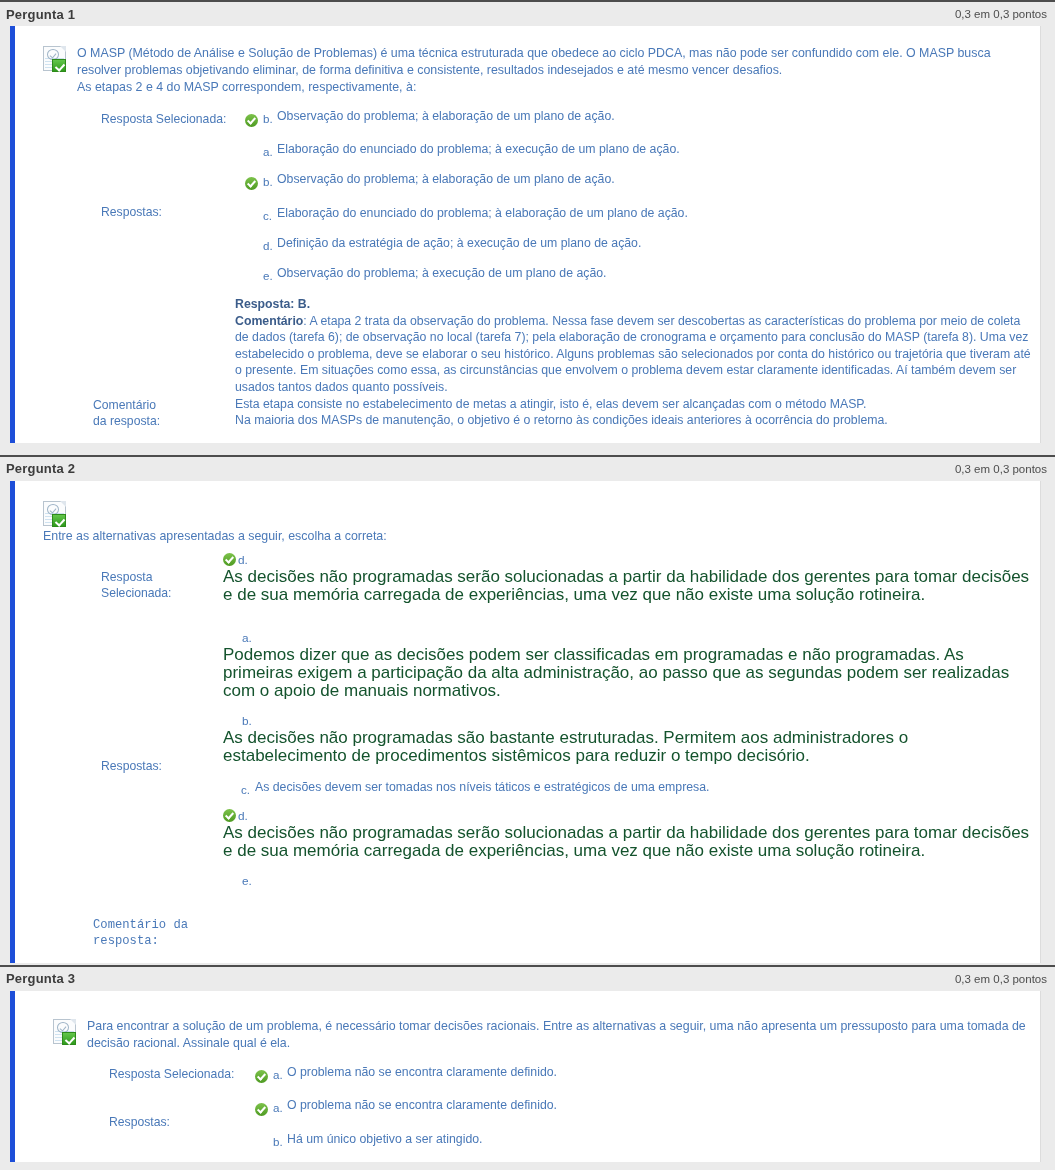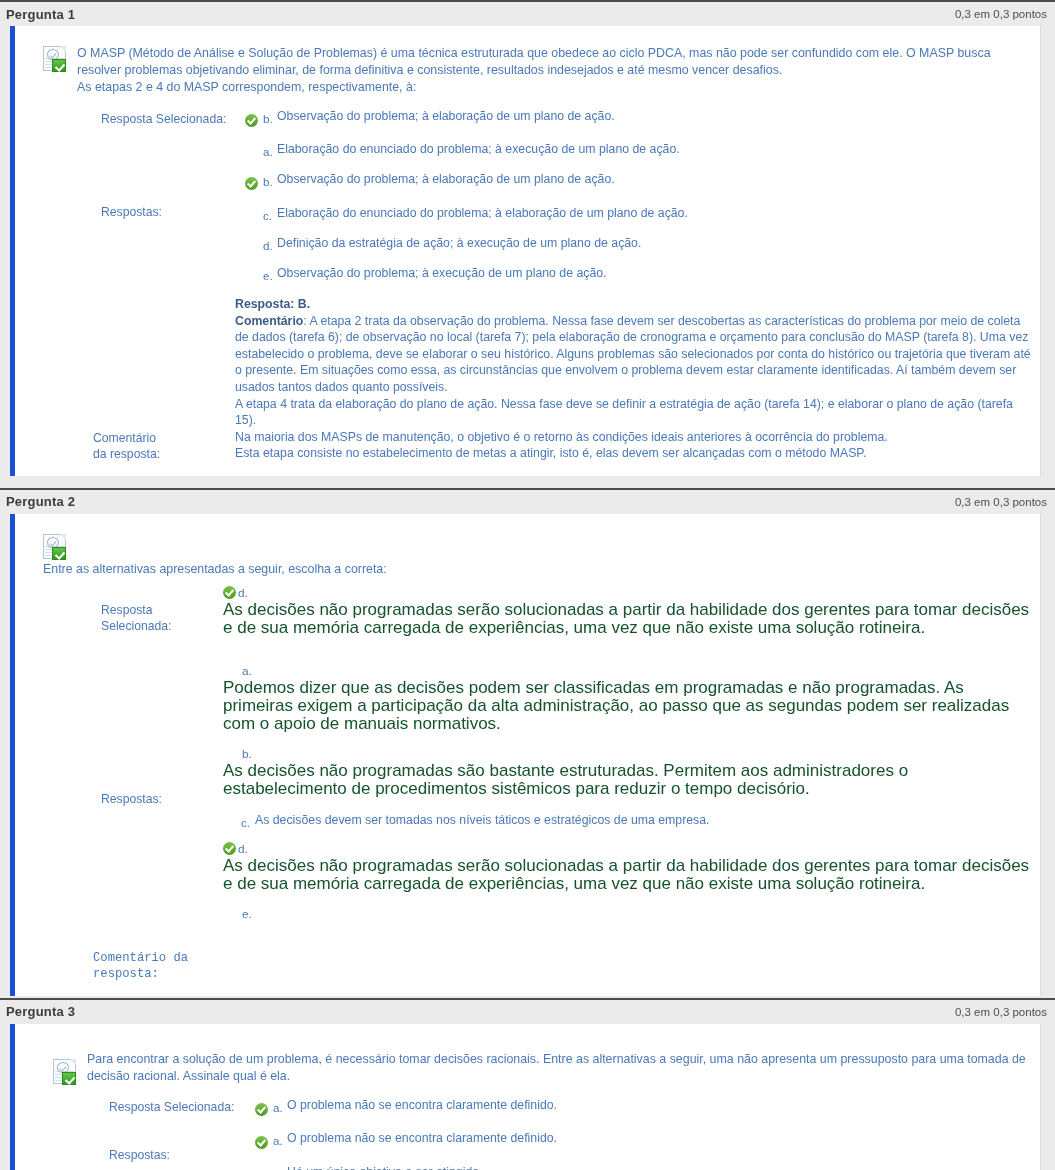--- a/index.html
+++ b/index.html
@@ -282,23 +282,22 @@
     <div class="fb-row" style="padding-left:70px;margin-top:14px;">
       <div style="width:102px;flex:0 0 102px;">
         <div class="fb-label">Comentário</div>
         <div class="fb-label">da resposta:</div>
       </div>
       <div class="fb-body">
         <div class="fb-line"><b>Resposta: B.</b></div>
         <div class="fb-line">
           <b>Comentário</b><span>: A etapa 2 trata da observação do problema. Nessa fase devem ser descobertas as características do problema por meio de coleta de dados (tarefa 6); de observação no local (tarefa 7); pela elaboração de cronograma e orçamento para conclusão do MASP (tarefa 8). Uma vez estabelecido o problema, deve se elaborar o seu histórico. Alguns problemas são selecionados por conta do histórico ou trajetória que tiveram até o presente. Em situações como essa, as circunstâncias que envolvem o problema devem estar claramente identificadas. Aí também devem ser usados tantos dados quanto possíveis.</span>
         </div>
-        <div class="fb-line">A etapa 4 trata da elaboração do plano de ação. Nessa fase deve se definir a estratégia de ação (tarefa 14); e elaborar o plano de ação (tarefa 15).</div>
+        <div class="fb-line">Esta etapa consiste no estabelecimento de metas a atingir, isto é, elas devem ser alcançadas com o método MASP.</div>
         <div class="fb-line">Na maioria dos MASPs de manutenção, o objetivo é o retorno às condições ideais anteriores à ocorrência do problema.</div>
-        <div class="fb-line">Esta etapa consiste no estabelecimento de metas a atingir, isto é, elas devem ser alcançadas com o método MASP.</div>
       </div>
     </div>
   </div>
 
   <div class="q-spacer"></div>
 
   <div class="q-header">
     <span class="q-title">Pergunta 2</span>
     <span class="q-points">0,3 em 0,3 pontos</span>
   </div>
@@ -379,21 +378,21 @@
       </div>
     </div>
   </div>
 
   <div class="q-header">
     <span class="q-title">Pergunta 3</span>
     <span class="q-points">0,3 em 0,3 pontos</span>
   </div>
   <div class="q-body" style="padding-top:26px;">
 
-    <div class="prompt-row" style="padding-left:30px;align-items:flex-end;">
+    <div class="prompt-row" style="padding-left:30px;">
       <span class="doc-icon">
         <span class="sheet"></span>
         <span class="lines">
             <i></i>
             <i></i>
             <i></i>
             <i></i>
           </span>
         <span class="ring"></span>
         <span class="badge"></span>

